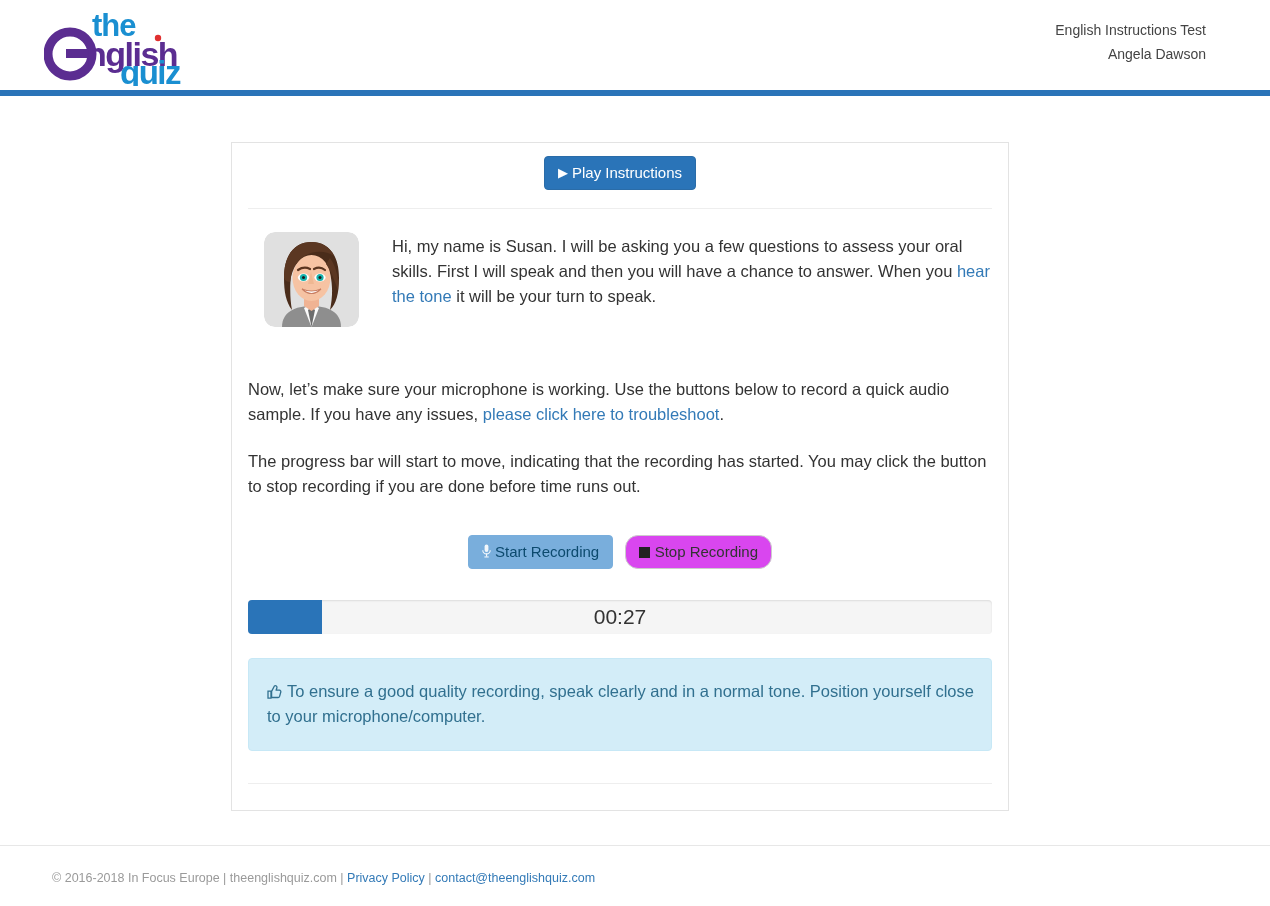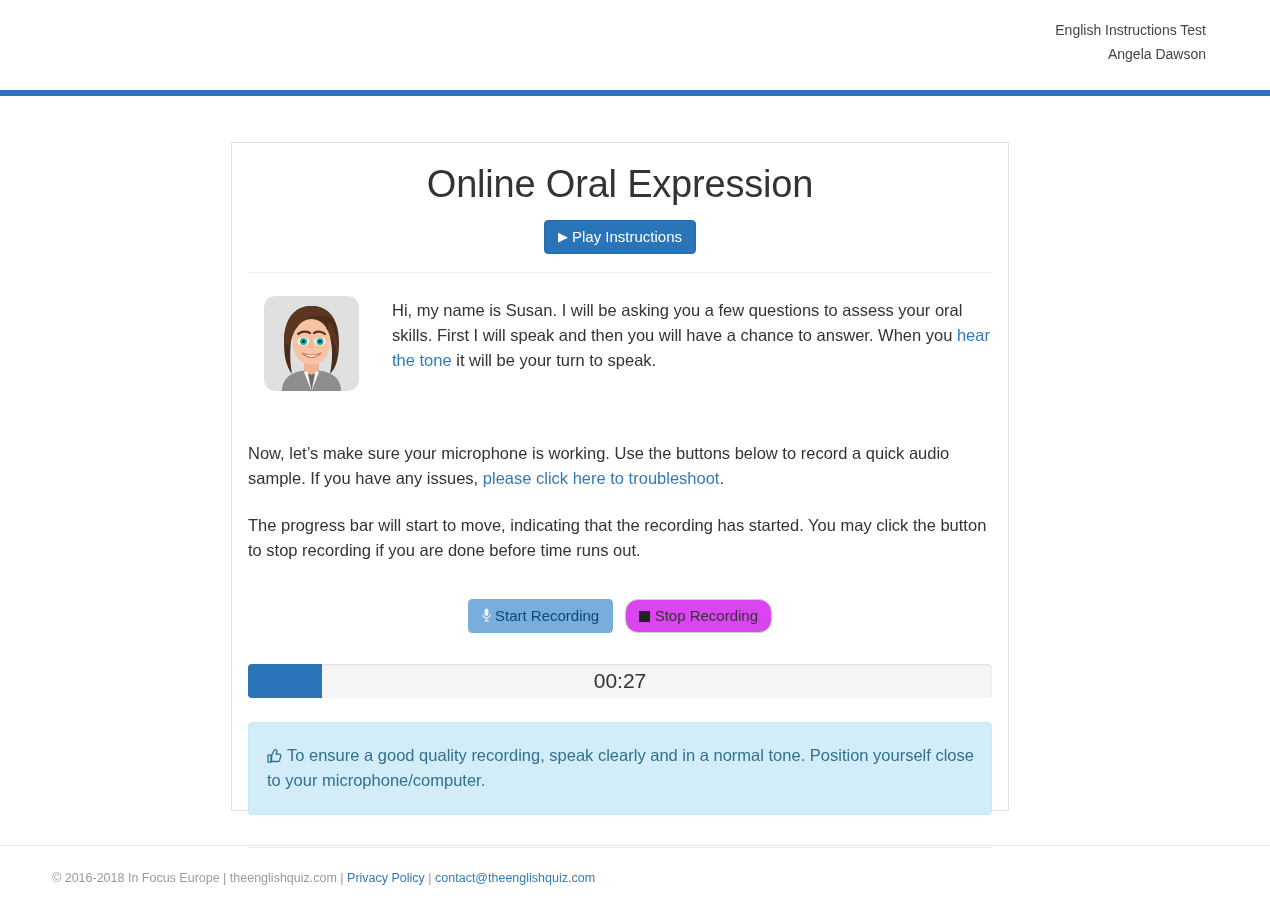--- a/index.html
+++ b/index.html
@@ -245,33 +245,47 @@
     line-height: 16px;
     color: #9a9a9a;
   }
   .footer-inner a { color: #337ab7; text-decoration: none; }
 </style>
 </head>
 <body>
 
 <div class="header">
 
+  <div class="logo-wrap">
+    <svg class="logo-svg" width="170" height="82" viewBox="0 0 170 82">
+
+      <text x="48" y="32" font-family="Liberation Sans, sans-serif" font-size="31" font-weight="bold" fill="#1a8fd1" letter-spacing="-1">the</text>
+
+      <circle cx="26" cy="50" r="22" fill="none" stroke="#5b2d91" stroke-width="9"></circle>
+      <rect x="22" y="45" width="24" height="9" fill="#5b2d91"></rect>
+
+      <text x="42" y="62" font-family="Liberation Sans, sans-serif" font-size="34" font-weight="bold" fill="#5b2d91" letter-spacing="-1.5">nglish</text>
+
+      <circle cx="114" cy="34" r="3.2" fill="#e03030"></circle>
+
+      <text x="76" y="80" font-family="Liberation Sans, sans-serif" font-size="33" font-weight="bold" fill="#1a8fd1" letter-spacing="-1.5">quiz</text>
+    </svg>
+  </div>
 
   <div class="header-user">
     <div>English Instructions Test</div>
     <div>Angela Dawson</div>
   </div>
 </div>
 <div class="header-rule"></div>
 
 <div class="page">
   <div class="card">
     <div class="card-inner">
 
-      <h1 class="title">Online Oral Expression</h1>
 
       <div class="play-row">
         <button class="btn btn-primary btn-play">
           <span class="play-tri">▶</span><span>Play Instructions</span>
         </button>
       </div>
 
       <hr class="divider">
 
       <div class="intro">

